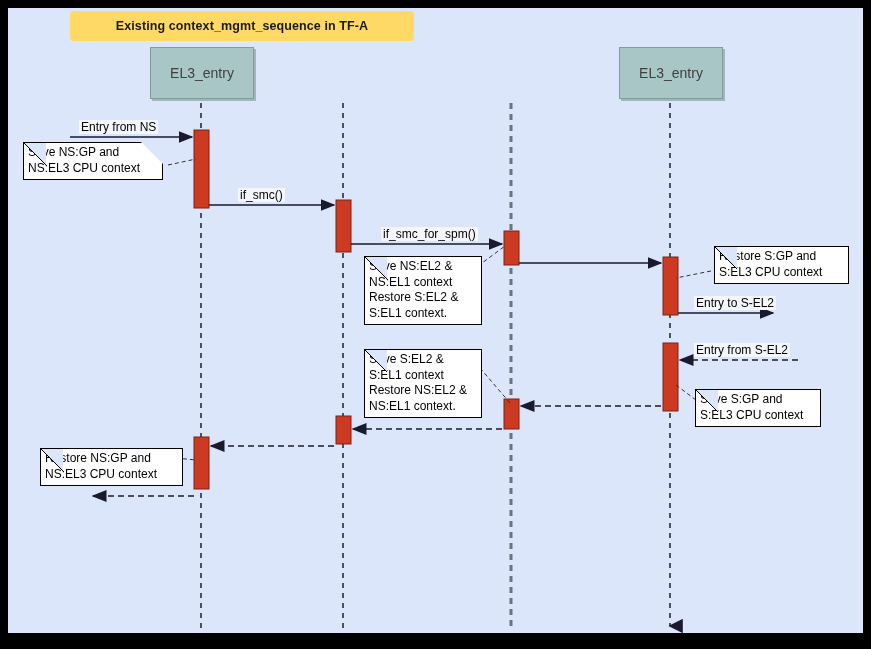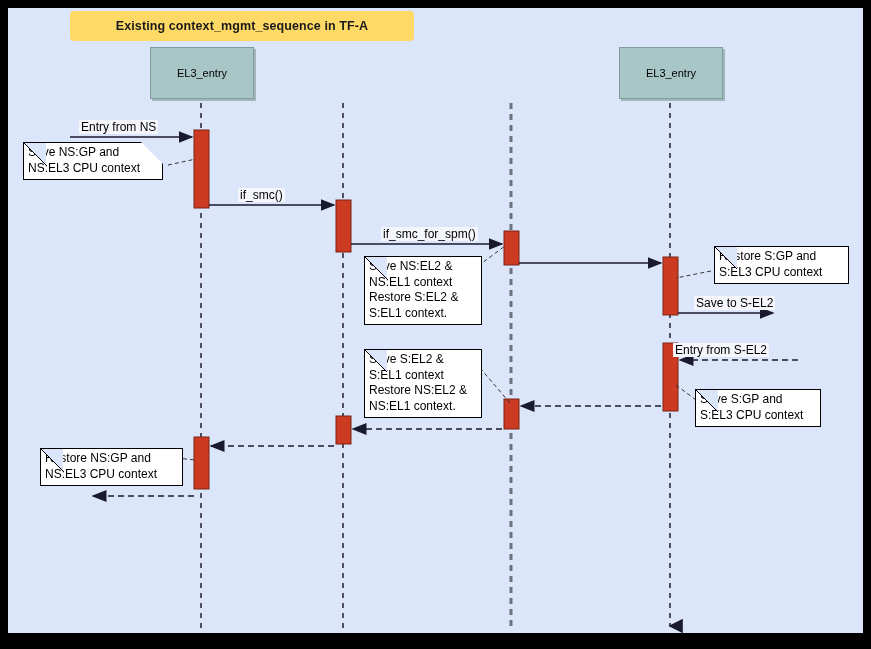--- a/index.html
+++ b/index.html
@@ -12,21 +12,21 @@
   svg{position:absolute;left:0;top:0;}
 
   .title-bar{position:absolute;left:34px;top:3px;width:344px;height:30px;
              background:#ffd966;border-radius:4px;display:flex;align-items:center;
              justify-content:center;margin-left:28px;}
   .title-bar span{font-size:12.5px;font-weight:bold;color:#1a1a1a;letter-spacing:.1px;}
 
   .lifeline-head{position:absolute;width:102px;height:50px;background:#a9c6c6;
                  border:1px solid #7f9d9d;box-shadow:2px 2px 0 rgba(120,140,140,.55);
                  display:flex;align-items:center;justify-content:center;}
-  .lifeline-head span{font-size:11px;color:#000000;}
+  .lifeline-head span{font-size:14px;color:#404040;}
 
   .note{position:absolute;background:#fff;border:1px solid #000;
         font-size:12px;color:#000;line-height:15.5px;padding:2px 4px 3px 4px;
         box-sizing:border-box;}
   .note .fold{position:absolute;right:-1px;top:-1px;width:22px;height:22px;
         background:#dce6fa;border-left:1px solid #000;border-bottom:1px solid #000;
         transform-origin:top right;}
   .note-inner{position:relative;z-index:2;white-space:pre;}
 
   .msg-label{position:absolute;font-size:12px;color:#000;background:#f4f6fc;
@@ -118,22 +118,22 @@
     <div class="lifeline-head" style="left:142px;top:39px;">
       <span>EL3_entry</span>
     </div>
     <div class="lifeline-head" style="left:611px;top:39px;">
       <span>EL3_entry</span>
     </div>
 
     <div class="msg-label" style="left:71px;top:112px;">Entry from NS</div>
     <div class="msg-label" style="left:230px;top:180px;">if_smc()</div>
     <div class="msg-label" style="left:373px;top:219px;">if_smc_for_spm()</div>
-    <div class="msg-label" style="left:686px;top:288px;">Save to S-EL2</div>
-    <div class="msg-label" style="left:665px;top:335px;">Entry from S-EL2</div>
+    <div class="msg-label" style="left:686px;top:288px;">Entry to S-EL2</div>
+    <div class="msg-label" style="left:686px;top:335px;">Entry from S-EL2</div>
 
     <div class="note" style="left:15px;top:134px;width:140px;height:38px;">
       <div class="fold" style="clip-path:polygon(0 0,100% 0,100% 100%);background:#dce6fa;border:none;
                   box-shadow:none;"></div>
       <svg width="22" height="22" style="position:absolute;right:0;top:0;z-index:3;">
         <path d="M0,0 L22,22 L22,0 z" fill="#dce6fa" stroke="none"></path>
         <path d="M0,0 L22,22" stroke="#000" stroke-width="1" fill="none"></path>
       </svg>
       <div class="note-inner">Save NS:GP and
 NS:EL3 CPU context</div>

